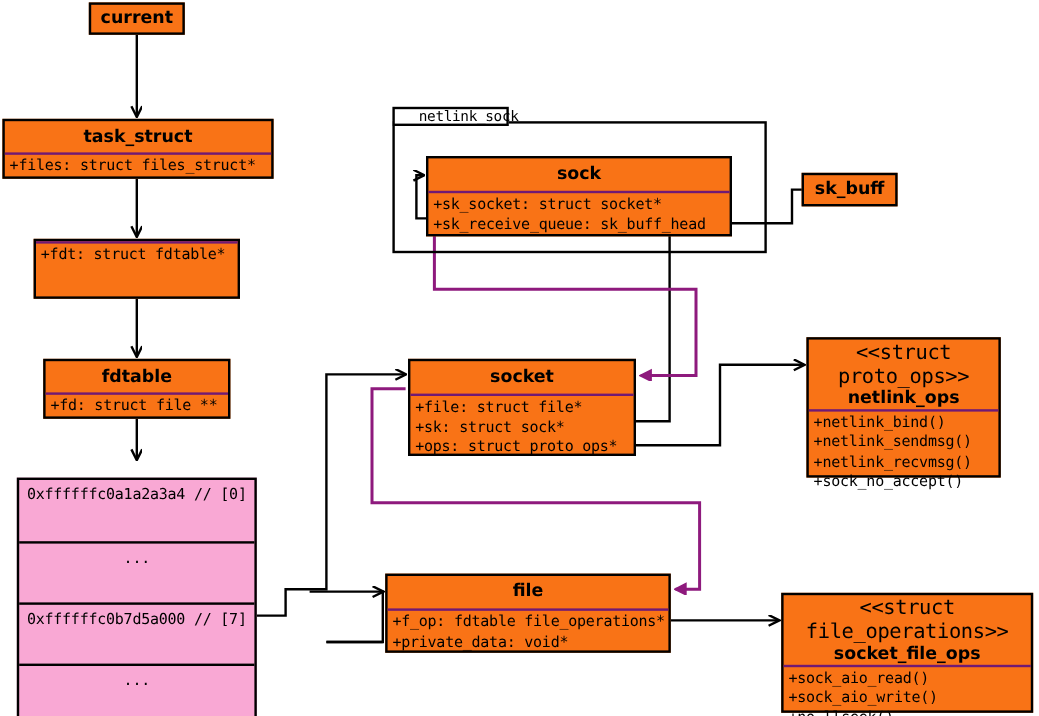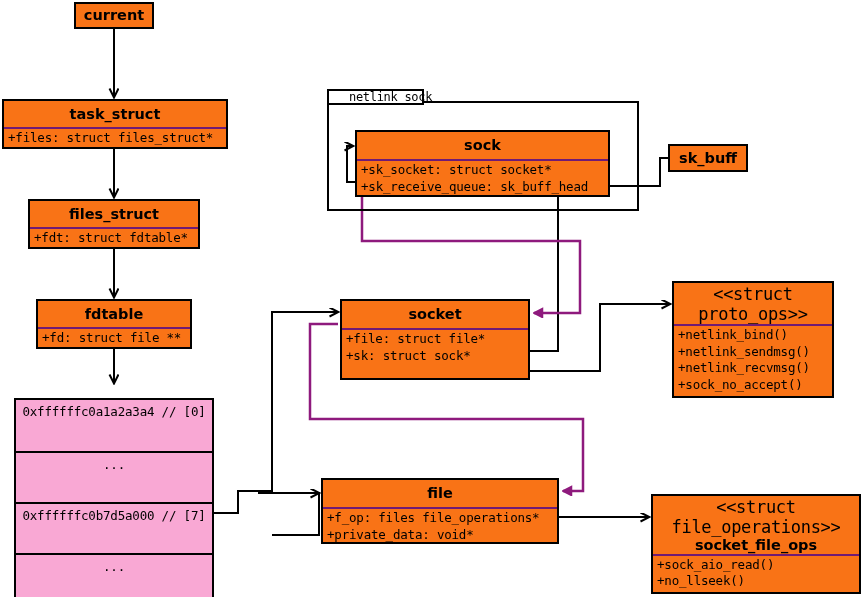--- a/index.html
+++ b/index.html
@@ -118,21 +118,20 @@
 </div>
 
 <div class="node" id="n-task">
   <div class="title">task_struct</div>
   <div class="divider attrs">
     <div>+files: struct files_struct*</div>
   </div>
 </div>
 
 <div class="node" id="n-files">
-  <div class="title">files_struct</div>
   <div class="divider attrs">
     <div>+fdt: struct fdtable*</div>
   </div>
 </div>
 
 <div class="node" id="n-fdtable">
   <div class="title">fdtable</div>
   <div class="divider attrs">
     <div>+fd: struct file **</div>
   </div>
@@ -155,45 +154,48 @@
 
 <div class="node" id="n-skbuff">
   <div class="title">sk_buff</div>
 </div>
 
 <div class="node" id="n-socket">
   <div class="title">socket</div>
   <div class="divider attrs">
     <div>+file: struct file*</div>
     <div>+sk: struct sock*</div>
+    <div>+ops: struct proto_ops*</div>
   </div>
 </div>
 
 <div class="node" id="n-netlinkops">
   <div class="title">
     <div class="stereo">&lt;&lt;struct proto_ops&gt;&gt;</div>
+    <div>netlink_ops</div>
   </div>
   <div class="divider attrs">
     <div>+netlink_bind()</div>
     <div>+netlink_sendmsg()</div>
     <div>+netlink_recvmsg()</div>
     <div>+sock_no_accept()</div>
   </div>
 </div>
 
 <div class="node" id="n-file">
   <div class="title">file</div>
   <div class="divider attrs">
-    <div>+f_op: files file_operations*</div>
+    <div>+f_op: fdtable file_operations*</div>
     <div>+private_data: void*</div>
   </div>
 </div>
 
 <div class="node" id="n-sfops">
   <div class="title">
     <div class="stereo">&lt;&lt;struct file_operations&gt;&gt;</div>
     <div>socket_file_ops</div>
   </div>
   <div class="divider attrs">
     <div>+sock_aio_read()</div>
+    <div>+sock_aio_write()</div>
     <div>+no_llseek()</div>
   </div>
 </div>
 
 </body></html>

